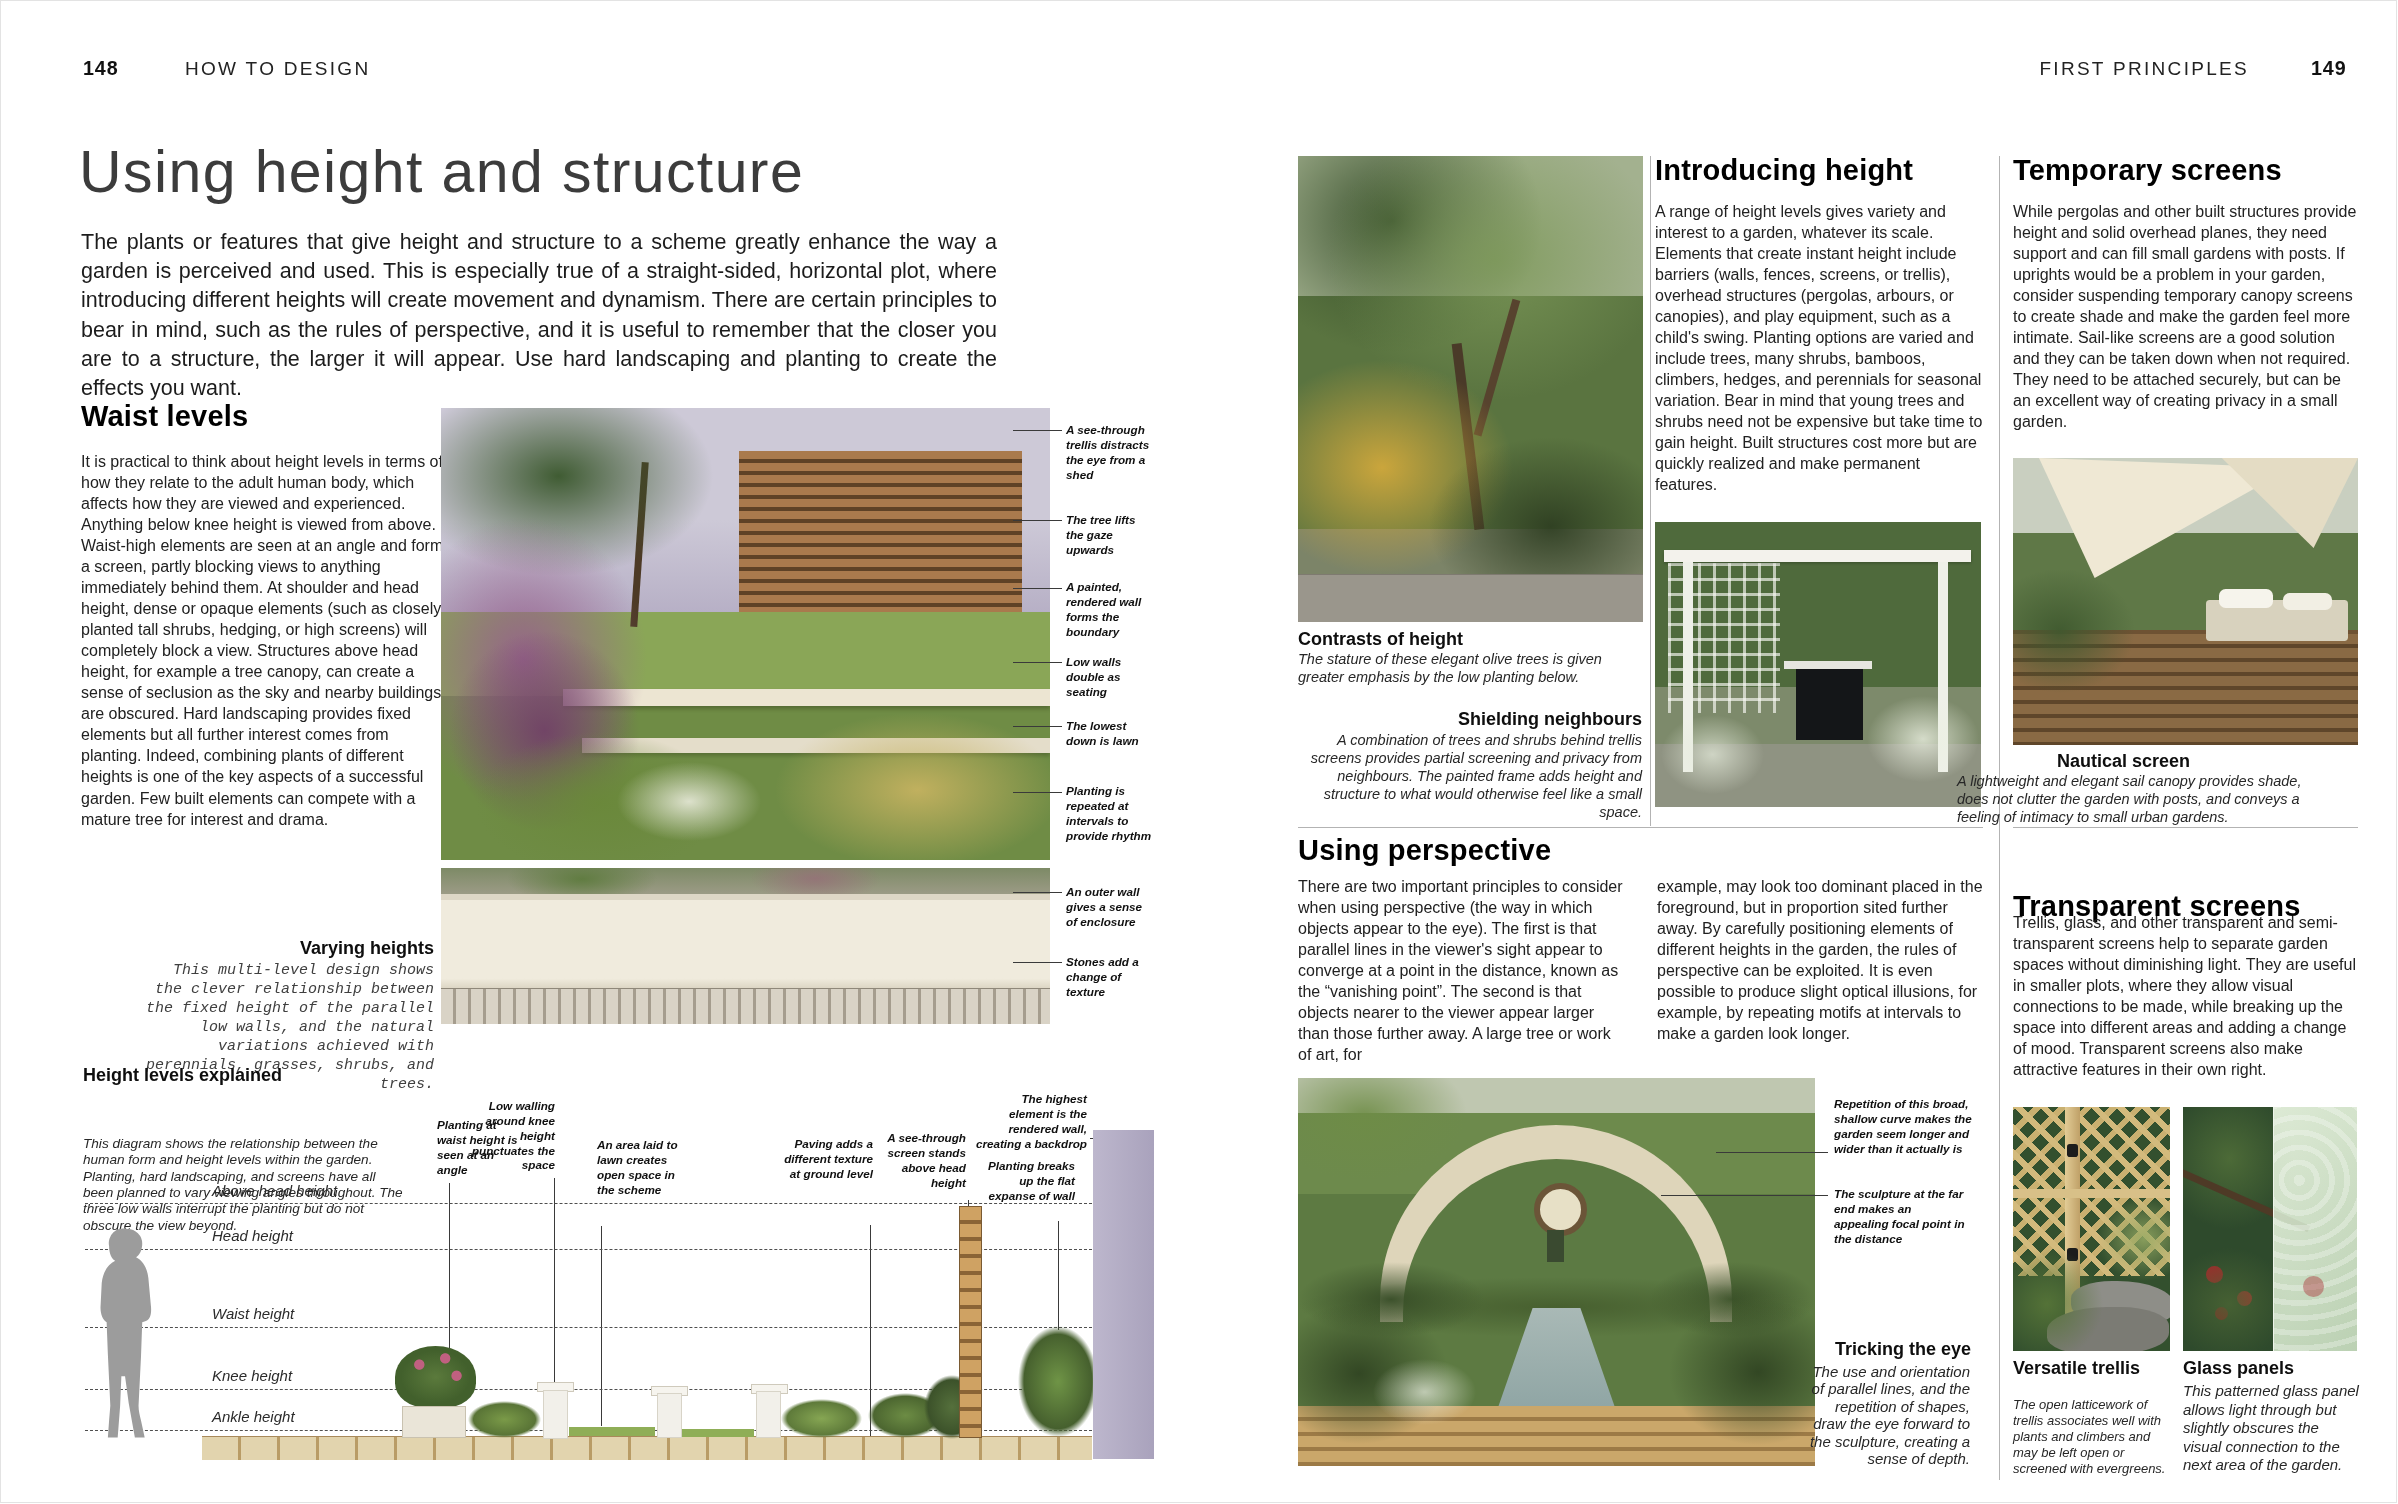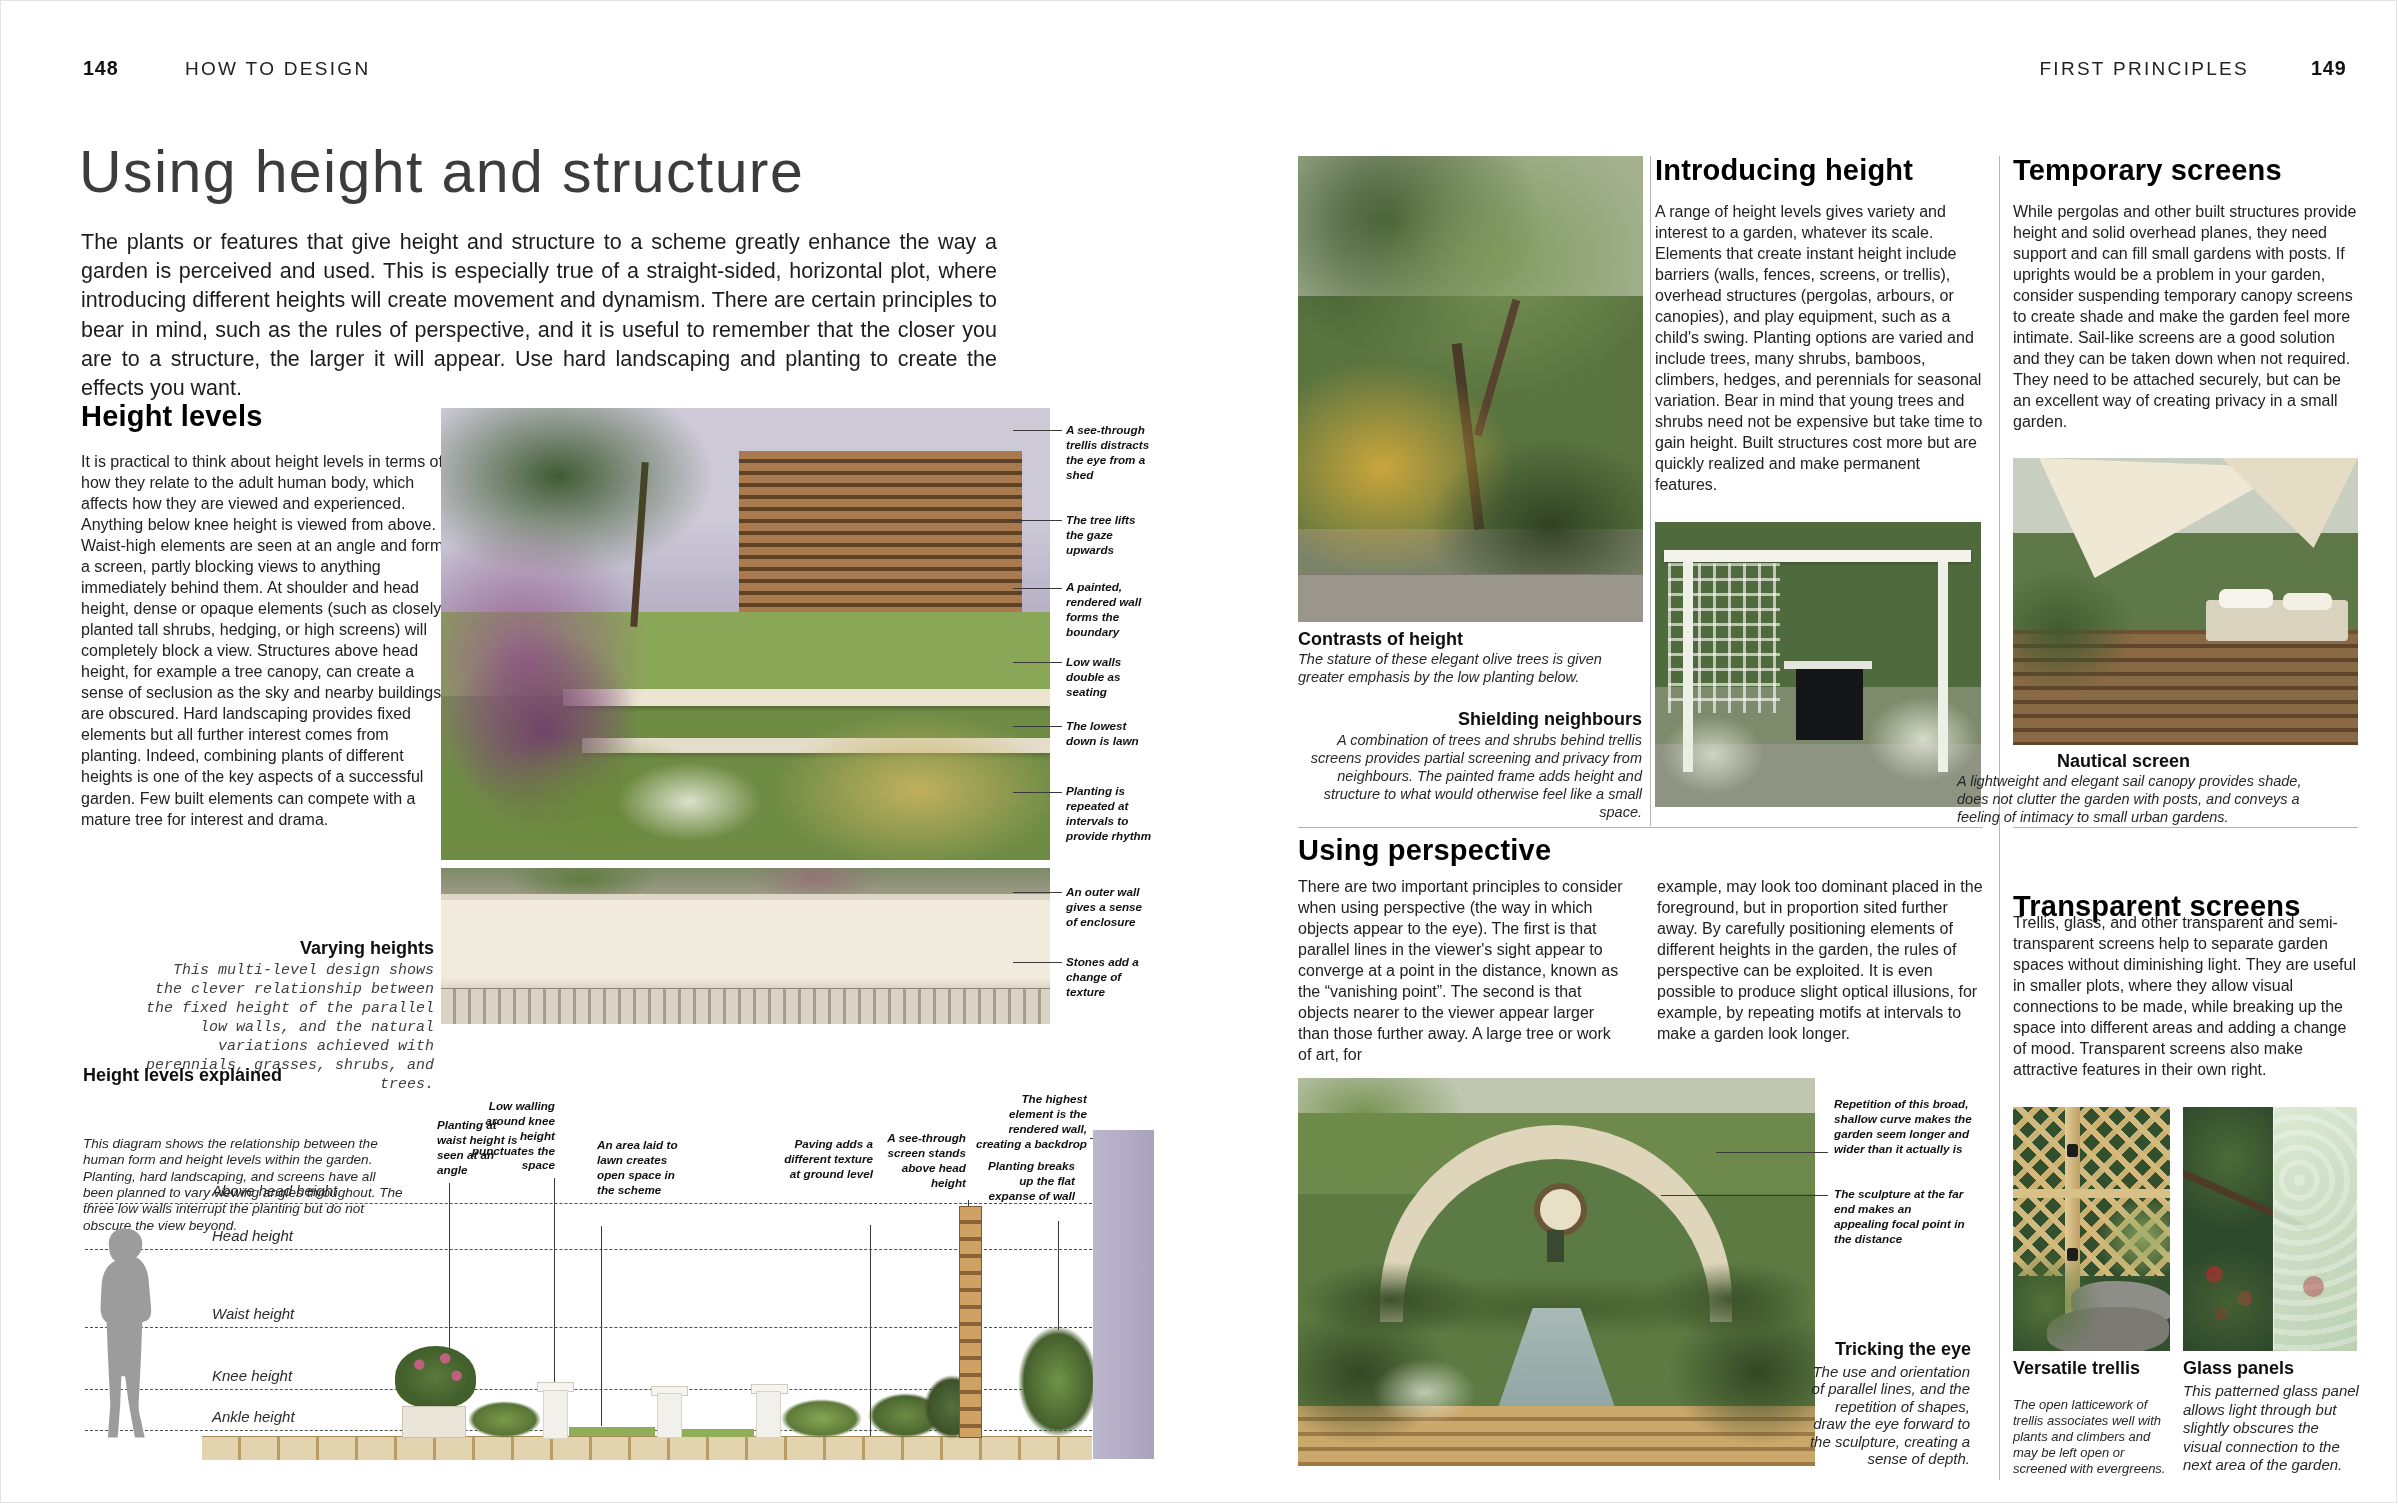--- a/index.html
+++ b/index.html
@@ -31,21 +31,21 @@
 
 <div class="spread">
 
   <div>
     <div class="abs pgnum" style="left:82px;top:56px;">148</div>
     <div class="abs pgsec" style="left:184px;top:57px;">HOW TO DESIGN</div>
 
     <div class="abs title" style="left:78px;top:137px;">Using height and structure</div>
     <div class="abs intro" style="left:80px;top:227px;width:916px;">The plants or features that give height and structure to a scheme greatly enhance the way a garden is perceived and used. This is especially true of a straight-sided, horizontal plot, where introducing different heights will create movement and dynamism. There are certain principles to bear in mind, such as the rules of perspective, and it is useful to remember that the closer you are to a structure, the larger it will appear. Use hard landscaping and planting to create the effects you want.</div>
 
-    <div class="abs secH" style="left:80px;top:399px;">Height levels</div>
+    <div class="abs secH" style="left:80px;top:399px;">Waist levels</div>
     <div class="abs bodyTxt" style="left:80px;top:450px;width:365px;">It is practical to think about height levels in terms of how they relate to the adult human body, which affects how they are viewed and experienced. Anything below knee height is viewed from above. Waist-high elements are seen at an angle and form a screen, partly blocking views to anything immediately behind them. At shoulder and head height, dense or opaque elements (such as closely planted tall shrubs, hedging, or high screens) will completely block a view. Structures above head height, for example a tree canopy, can create a sense of seclusion as the sky and nearby buildings are obscured. Hard landscaping provides fixed elements but all further interest comes from planting. Indeed, combining plants of different heights is one of the key aspects of a successful garden. Few built elements can compete with a mature tree for interest and drama.</div>
 
     <div class="photo" style="left:440px;top:407px;width:609px;height:452px;background:#6f8c45;">
       <div class="ly" style="left:0;top:0;width:609px;height:204px;background:linear-gradient(180deg,#cdc9d7 0 55%,#b7b0c6);"></div>
       <div class="ly" style="left:298px;top:43px;width:283px;height:172px;background:repeating-linear-gradient(180deg,#a97a4d 0 8.4px,#5e4226 8.4px 12px);"></div>
       <div class="ly" style="left:0;top:204px;width:609px;height:247px;background:linear-gradient(180deg,#8aa657 0 84px,#6f8c45 84px);"></div>
       <div class="ly" style="left:122px;top:281px;width:487px;height:17px;background:#ece5d2;box-shadow:0 2.8px 3.7px rgba(40,50,20,.35);"></div>
       <div class="ly" style="left:141px;top:330px;width:468px;height:15px;background:#e4ddca;box-shadow:0 2.8px 3.7px rgba(40,50,20,.3);"></div>
       <div class="ly" style="left:195px;top:54px;width:6.6px;height:165px;background:#4d3a26;transform:rotate(4deg);"></div>
       <div class="ly" style="left:-37px;top:-32px;width:309px;height:200px;background:radial-gradient(closest-side,rgba(56,86,42,.95),rgba(56,86,42,0));"></div>

